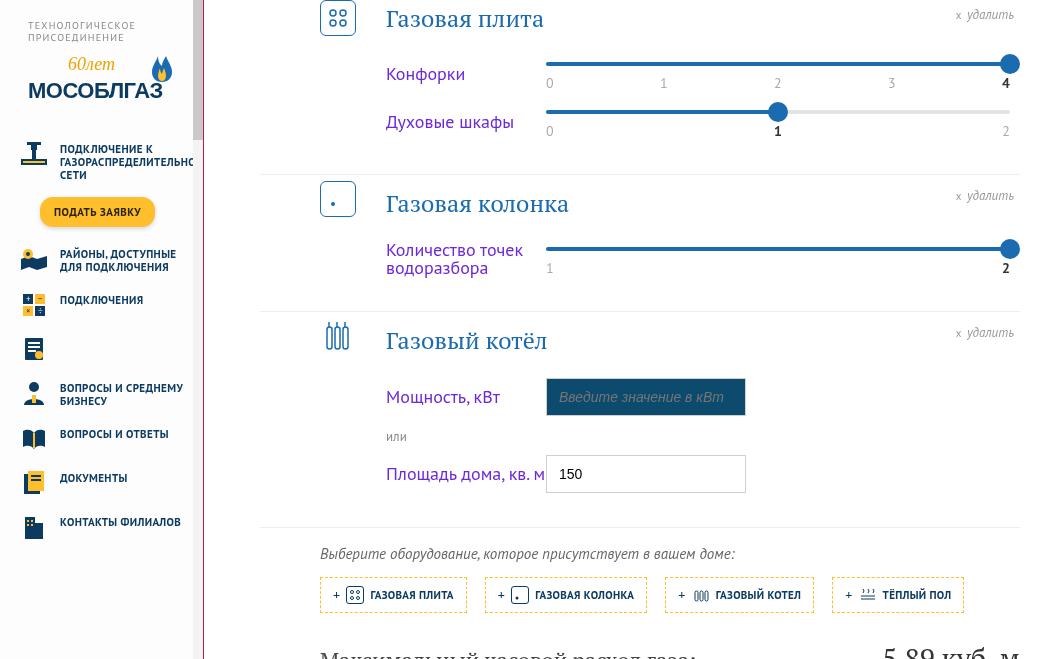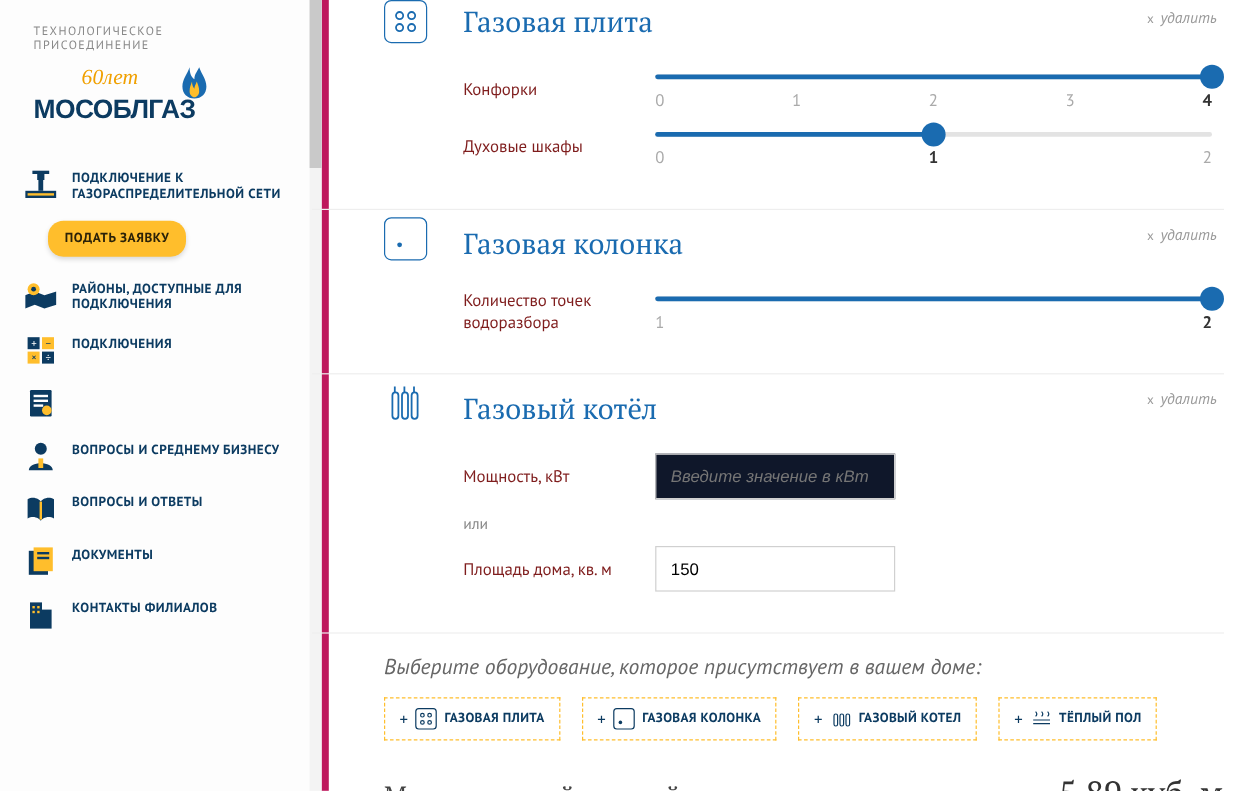--- a/index.html
+++ b/index.html
@@ -1,19 +1,19 @@
 <!DOCTYPE html>
 <html><head>
 <meta charset="utf-8">
 <style>
   * { box-sizing: border-box; margin: 0; padding: 0; }
   body { font-family: "Segoe UI", "PT Sans", Arial, sans-serif; background: #fff; color: #333; width: 1040px; height: 659px; overflow: hidden; }
 
   
-  .sidebar { position: absolute; left: 0; top: 0; width: 274px; height: 659px; background: #fdfdfd; border-right: 6px solid #be185d; }
+  .sidebar { position: absolute; left: 0; top: 0; width: 204px; height: 659px; background: #fdfdfd; border-right: 1px solid #be185d; }
   .scrollbar { position: absolute; right: 0; top: 0; width: 10px; height: 659px; background: #f3f3f3; }
   .scrollbar-thumb { position: absolute; top: 0; width: 10px; height: 140px; background: #c9c9c9; }
   .logo-block { padding: 20px 20px 18px 28px; }
   .logo-tag { font-size: 10px; letter-spacing: 1.2px; color: #888; line-height: 12px; }
   .logo-svg { margin-top: 6px; }
   .nav { padding: 10px 10px 0 20px; }
   .nav-item { display: flex; align-items: flex-start; gap: 12px; padding: 9px 0; cursor: pointer; }
   .nav-icon { width: 28px; height: 26px; flex-shrink: 0; display:flex; align-items:center; justify-content:center; }
   .nav-text { font-size: 11px; font-weight: 700; color: #0c3b61; letter-spacing: 0.4px; line-height: 13px; padding-top: 2px;}
   .submit-btn { background: #ffbe2c; color: #2b2208; font-size: 11px; font-weight: 700; letter-spacing: 0.5px; padding: 8px 14px; display: inline-block; margin: 6px 0 10px 20px; box-shadow: 0 2px 4px rgba(0,0,0,0.15); cursor:pointer;border-radius:13px;}
@@ -22,33 +22,33 @@
   .main { position: absolute; left: 260px; top: 0; width: 780px; padding-right: 20px; }
 
   .equip-block { padding: 10px 0 22px 60px; border-bottom: 1px solid #eee; position: relative; }
   .equip-block.last-b { border-bottom: 1px solid #eee;}
   .equip-icon { position: absolute; left: 60px; top: 6px; width: 36px; height: 36px; border: 1.5px solid #1a6bb0; border-radius: 6px; display: flex; align-items:center; justify-content:center; color:#1a6bb0;}
   .equip-title { font-family: "PT Serif", Georgia, serif; font-size: 24px; color: #1a6bb0; margin-left: 66px; margin-bottom: 20px; line-height: 36px;}
   .delete-link { position: absolute; right: 6px; top: 12px; font-size: 13px; color: #999; font-style: italic; cursor:pointer;}
   .delete-link .x { font-style: normal; font-size: 11px; margin-right:2px;}
 
   .param-row { display: flex; align-items: center; margin-left: 66px; margin-bottom: 12px; }
-  .param-label { width: 160px; font-size: 14px; color: #7f1d1d; line-height: 18px; }
+  .param-label { width: 160px; font-size: 18px; color: #6d28d9; line-height: 18px; }
   .slider-wrap { flex: 1; position: relative; padding-top: 6px; padding-right: 10px;}
   .slider-track { height: 4px; background: #e3e3e3; border-radius: 2px; position: relative; }
   .slider-fill { position: absolute; height: 4px; background: #1a6bb0; left:0; top:0; border-radius:2px;}
   .slider-thumb { position: absolute; top: -8px; width: 20px; height: 20px; background: #1a6bb0; border-radius: 50%; margin-left: -10px; cursor:pointer;}
   .slider-ticks { display: flex; justify-content: space-between; margin-top: 8px; font-size: 14px; color: #aaa; }
   .slider-ticks .active { color: #333; font-weight: 700; }
 
   .input-field { width: 200px; height: 38px; border: 1px solid #d0d0d0; padding: 0 12px; font-size: 14px; background:#fff; outline:none;}
-  .input-field.disabled { background: #0f172a; color:#999; font-style: italic;}
+  .input-field.disabled { background: #0c4a6e; color:#999; font-style: italic;}
   .or-text { font-size: 13px; color:#888; margin: 8px 0 10px 66px; }
 
-  .select-prompt { margin: 16px 0 14px 60px; font-style: italic; color: #666; font-size: 18px; }
+  .select-prompt { margin: 16px 0 14px 60px; font-style: italic; color: #666; font-size: 15px; }
   .chips { display: flex; gap: 18px; margin-left: 60px; margin-bottom: 26px; }
   .chip { border: 1px dashed #ffbe2c; padding: 8px 12px; font-size: 11px; font-weight: 700; letter-spacing: 0.3px; color:#0c3b61; display:flex; align-items:center; gap:6px; cursor:pointer;}
   .chip .plus { color:#0c3b61; font-size:14px; font-weight:400;}
   .chip-icon { width:18px; height:18px; border:1.5px solid #0c3b61; border-radius:3px; display:flex; align-items:center; justify-content:center; font-size:10px; }
 
   .result-row { display:flex; justify-content:space-between; align-items:baseline; margin-left:60px; margin-top: 10px;}
   .result-label { font-family: "PT Serif", Georgia, serif; font-size: 22px; color: #444; }
   .result-value { font-family: "PT Serif", Georgia, serif; font-size: 28px; color: #333; }
 
   svg { display:block; }

